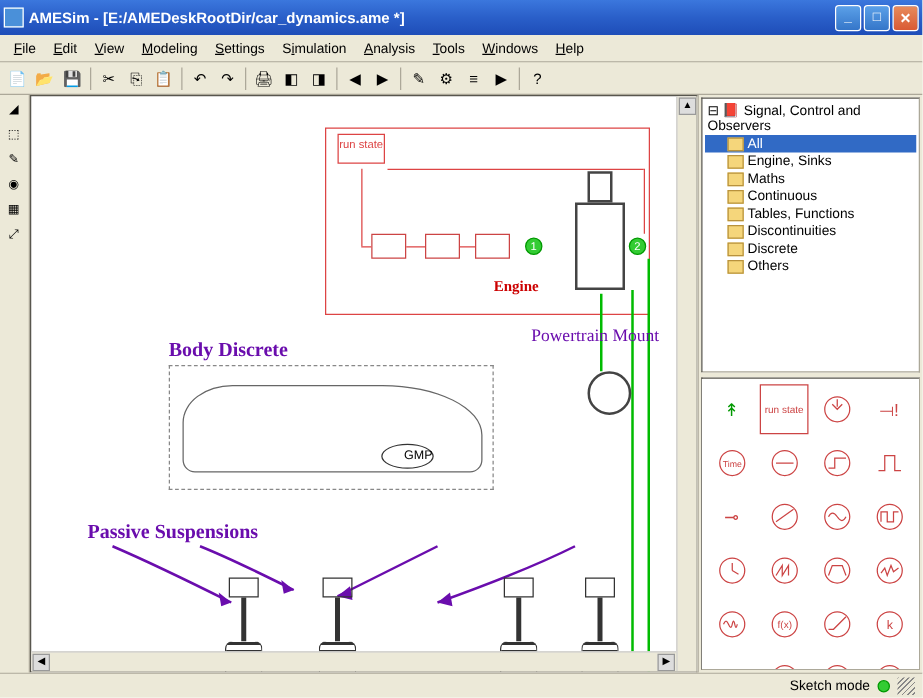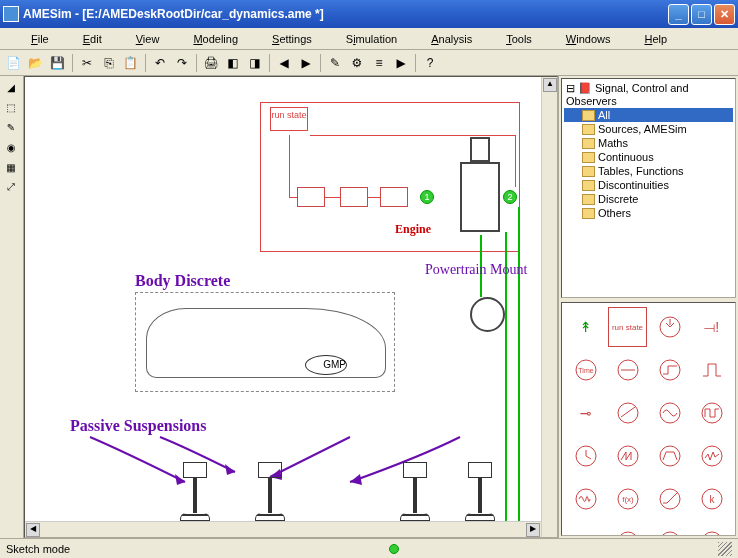--- a/index.html
+++ b/index.html
@@ -7,21 +7,21 @@
 
 .titlebar { height: 28px; background: linear-gradient(to bottom, #3b77dd 0%, #2a5fc9 50%, #1e4db8 100%); display: flex; align-items: center; padding: 0 3px; color: white; }
 .titlebar-icon { width: 16px; height: 16px; background: #4a90d9; margin-right: 4px; border: 1px solid #fff; }
 .titlebar-text { flex: 1; font-size: 12px; font-weight: bold; }
 .titlebar-btns { display: flex; gap: 2px; }
 .tb-btn { width: 21px; height: 21px; border: 1px solid #fff; border-radius: 3px; display: flex; align-items: center; justify-content: center; font-size: 11px; font-weight: bold; color: white; }
 .tb-min, .tb-max { background: linear-gradient(#5ba0e8, #3576c9); }
 .tb-close { background: linear-gradient(#e88b5b, #d95a35); }
 
 .menubar { height: 22px; background: #ece9d8; display: flex; align-items: center; padding: 2px 4px; border-bottom: 1px solid #aca899; }
-.menu-item { padding: 2px 7px; cursor: default; margin-left: 20px; }
+.menu-item { padding: 2px 7px; cursor: default; }
 .menu-item u { text-decoration: underline; }
 
 .toolbar { height: 26px; background: #ece9d8; display: flex; align-items: center; padding: 2px 4px; border-bottom: 1px solid #aca899; gap: 2px; }
 .tbar-btn { width: 20px; height: 20px; border: 1px solid transparent; display: flex; align-items: center; justify-content: center; font-size: 12px; }
 .tbar-sep { width: 1px; height: 18px; background: #aca899; margin: 0 2px; }
 
 .main { display: flex; height: calc(100% - 28px - 22px - 26px - 20px); }
 
 .lefttools { width: 24px; background: #ece9d8; border-right: 1px solid #aca899; display: flex; flex-direction: column; padding: 2px; gap: 2px; }
 .lt-btn { width: 18px; height: 18px; border: 1px solid transparent; font-size: 10px; display:flex; align-items:center; justify-content:center; }
@@ -53,21 +53,21 @@
 .tree { height: 220px; background: white; border: 1px inset #aca899; margin: 2px; overflow: auto; padding: 2px; font-size: 11px; }
 .tree-root { padding: 1px 2px; }
 .tree-item { padding: 1px 2px 1px 18px; display: flex; align-items: flex-end; gap: 3px; }
 .tree-item.sel { background: #316ac5; color: white; }
 .folder-icon { width: 13px; height: 11px; background: #f5d67b; border: 1px solid #b8923d; display: inline-block; }
 
 .palette { flex: 1; background: white; border: 1px inset #aca899; margin: 2px; display: grid; grid-template-columns: repeat(4, 1fr); grid-auto-rows: 40px; gap: 3px; padding: 4px; overflow: auto; }
 .pal-cell { border: none; display: flex; align-items: center; justify-content: center; color: #c44; font-size: 14px; }
 .pal-cell svg { width: 28px; height: 28px; }
 
-.statusbar { height: 20px; background: #ece9d8; border-top: 1px solid #aca899; display: flex; align-items: center; padding: 0 6px; font-size: 11px; justify-content: space-between; gap: 6px; }
+.statusbar { height: 20px; background: #ece9d8; border-top: 1px solid #aca899; display: flex; align-items: center; padding: 0 6px; font-size: 11px; justify-content: flex-end; gap: 6px; }
 .status-led { width: 10px; height: 10px; border-radius: 50%; background: #3c3; border: 1px solid #090; }
 .grip { width: 14px; height: 14px; background: repeating-linear-gradient(135deg, #888 0 1px, transparent 1px 3px); }
 
 .sb-vert { position: absolute; right: 0; top: 0; width: 16px; height: 100%; background: #ece9d8; border-left: 1px solid #ccc; }
 .sb-horz { position: absolute; left: 0; bottom: 0; right: 16px; height: 16px; background: #ece9d8; border-top: 1px solid #ccc; }
 .sb-btn { width: 14px; height: 14px; background: #ddd; border: 1px solid #999; margin: 1px; font-size: 8px; text-align: center; }
 </style>
 </head>
 <body>
 
@@ -210,21 +210,21 @@
 
   <div class="rightpanel">
     <div class="tree">
       <div class="tree-root">⊟ 📕 <span>Signal, Control and Observers</span></div>
       <div class="tree-item sel">
           <span class="folder-icon"></span>
           <span>All</span>
         </div>
       <div class="tree-item">
           <span class="folder-icon"></span>
-          <span>Sources, AMESim</span>
+          <span>Engine, Sinks</span>
         </div>
       <div class="tree-item">
           <span class="folder-icon"></span>
           <span>Maths</span>
         </div>
       <div class="tree-item">
           <span class="folder-icon"></span>
           <span>Continuous</span>
         </div>
       <div class="tree-item">

